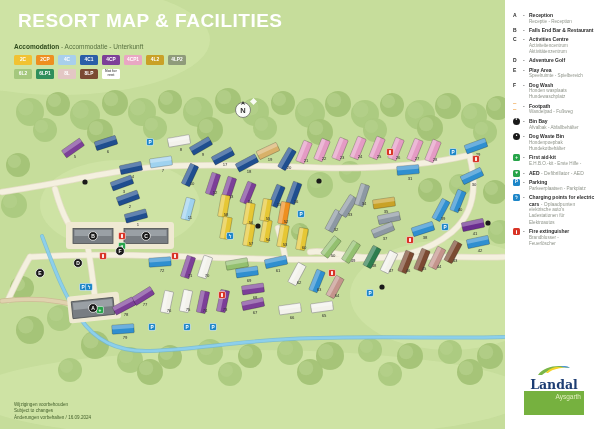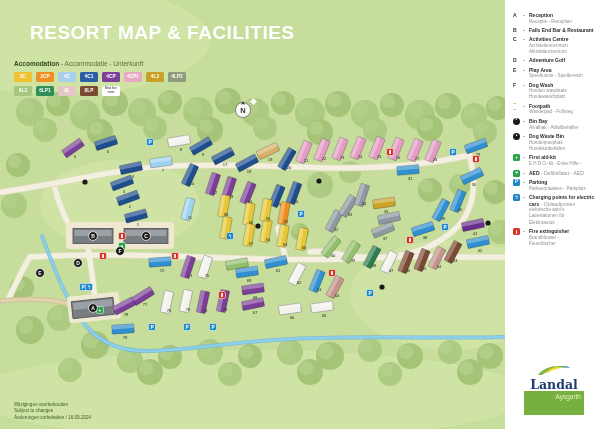--- a/index.html
+++ b/index.html
@@ -1,21 +1,21 @@
 <!DOCTYPE html>
 <html><head>
 <meta charset="utf-8">
 <style>
   html,body{margin:0;padding:0;background:#9db56f;}
   .page{position:relative;width:600px;height:429px;overflow:hidden;
         font-family:"Liberation Sans",sans-serif;background:#c6dd9b;}
   #map{position:absolute;left:0;top:0;}
   
   header{position:absolute;left:14px;top:6px;width:480px;z-index:5;}
-  h1{margin:16px;font-size:19px;font-weight:bold;color:#ffffff;letter-spacing:.5px;}
+  h1{margin:4px;font-size:19px;font-weight:bold;color:#ffffff;letter-spacing:.5px;}
   .sub{margin-top:4px;font-size:9px;font-weight:bold;color:#3f6322;}
   .acc-label{margin-top:11px;font-size:6.5px;color:#57703f;}
   .acc-label b{color:#2f4a1d;}
   .chips{margin-top:5px;width:175px;display:flex;flex-wrap:wrap;gap:4px;}
   .chip{width:18px;height:10px;border-radius:1.5px;display:flex;align-items:center;
         justify-content:center;font-size:4.8px;font-weight:bold;color:#fff;line-height:1;}
   .chip.nfr{background:#fff;color:#5a5a5a;font-size:3.6px;font-weight:bold;text-align:center;flex-direction:column;}
   
   aside{position:absolute;left:505px;top:0;width:105px;height:429px;background:#ffffff;z-index:6;
         box-sizing:border-box;padding:12px 6px 0 8px;}

